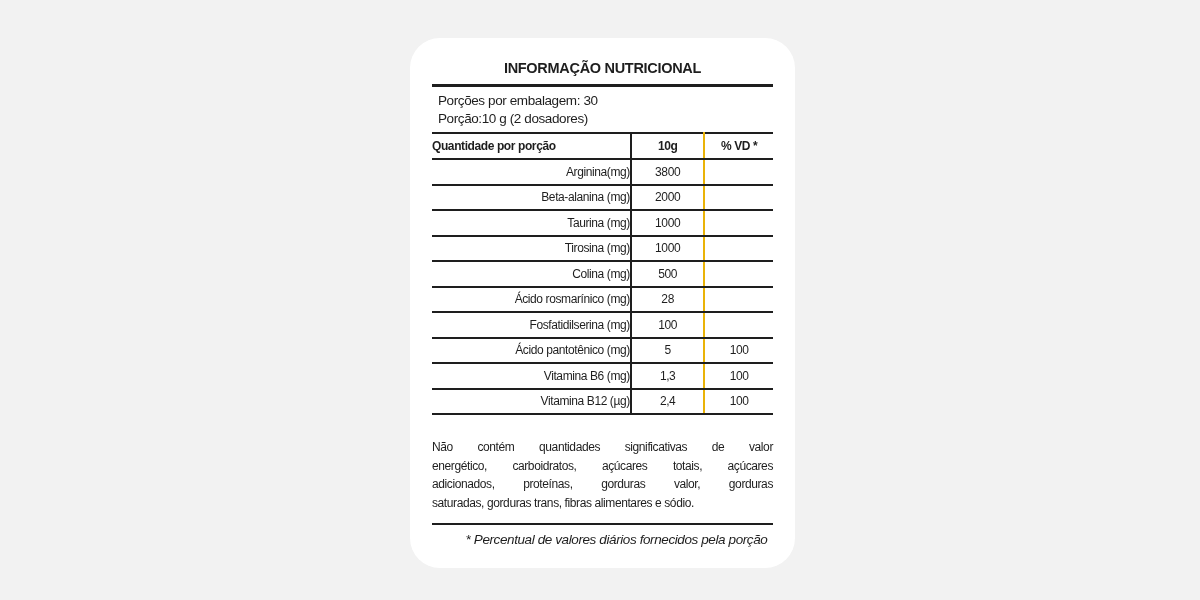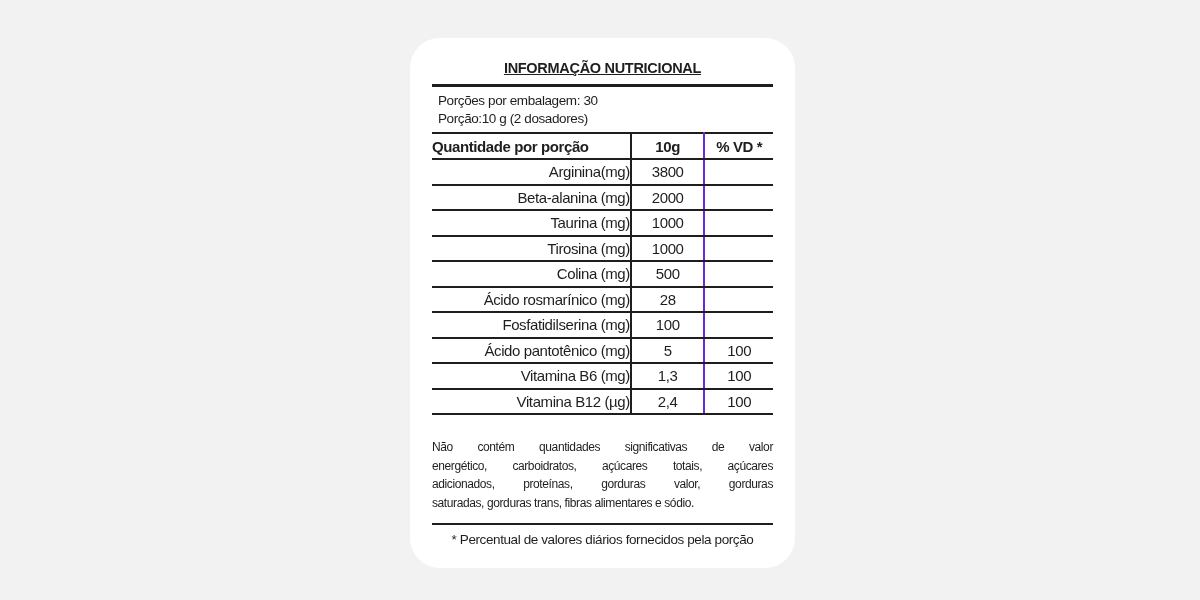--- a/index.html
+++ b/index.html
@@ -33,21 +33,20 @@
     .title {
       position: absolute;
       top: 22px;
       left: 0;
       width: 341px;
       text-align: center;
       font-weight: bold;
       font-size: 14.5px;
       letter-spacing: -0.3px;
       color: #1e1e1e;
-      text-decoration: underline;
     }
     .thick-rule {
       position: absolute;
       top: 46px;
       left: 0;
       width: 341px;
       height: 3px;
       background: #1e1e1e;
     }
     .servings {
@@ -57,40 +56,40 @@
       font-size: 13.5px;
       line-height: 18px;
       letter-spacing: -0.4px;
     }
     table.nutri {
       position: absolute;
       top: 94px;
       left: 0;
       width: 341px;
       border-collapse: collapse;
-      font-size: 15px;
+      font-size: 12px;
       letter-spacing: -0.4px;
     }
     table.nutri td, table.nutri th {
       height: 23.5px;
       padding: 0;
       border-top: 2px solid #1e1e1e;
       border-bottom: 2px solid #1e1e1e;
       vertical-align: middle;
     }
     table.nutri .c-name {
       width: 199px;
       text-align: right;
       padding-left: 0;
     }
     table.nutri .c-qty {
       width: 72px;
       text-align: center;
       border-left: 2px solid #1e1e1e;
-      border-right: 2px solid #6d28d9;
+      border-right: 2px solid #eab308;
     }
     table.nutri .c-vd {
       width: 68px;
       text-align: center;
     }
     table.nutri th {
       font-weight: bold;
       height: 24px;
     }
     table.nutri th.c-name { text-align: left; }
@@ -117,25 +116,26 @@
       position: absolute;
       top: 485px;
       left: 0;
       width: 341px;
       height: 2px;
       background: #1e1e1e;
     }
     .footnote {
       position: absolute;
       top: 494px;
-      left: 0;
+      left: 14px;
       width: 341px;
       text-align: center;
       font-size: 13.5px;
       letter-spacing: -0.4px;
+      font-style: italic;
     }
   </style>
 </head>
 <body>
 
 <div class="card">
   <div class="inner">
     <div class="title">INFORMAÇÃO NUTRICIONAL</div>
     <div class="thick-rule"></div>
     <div class="servings">

